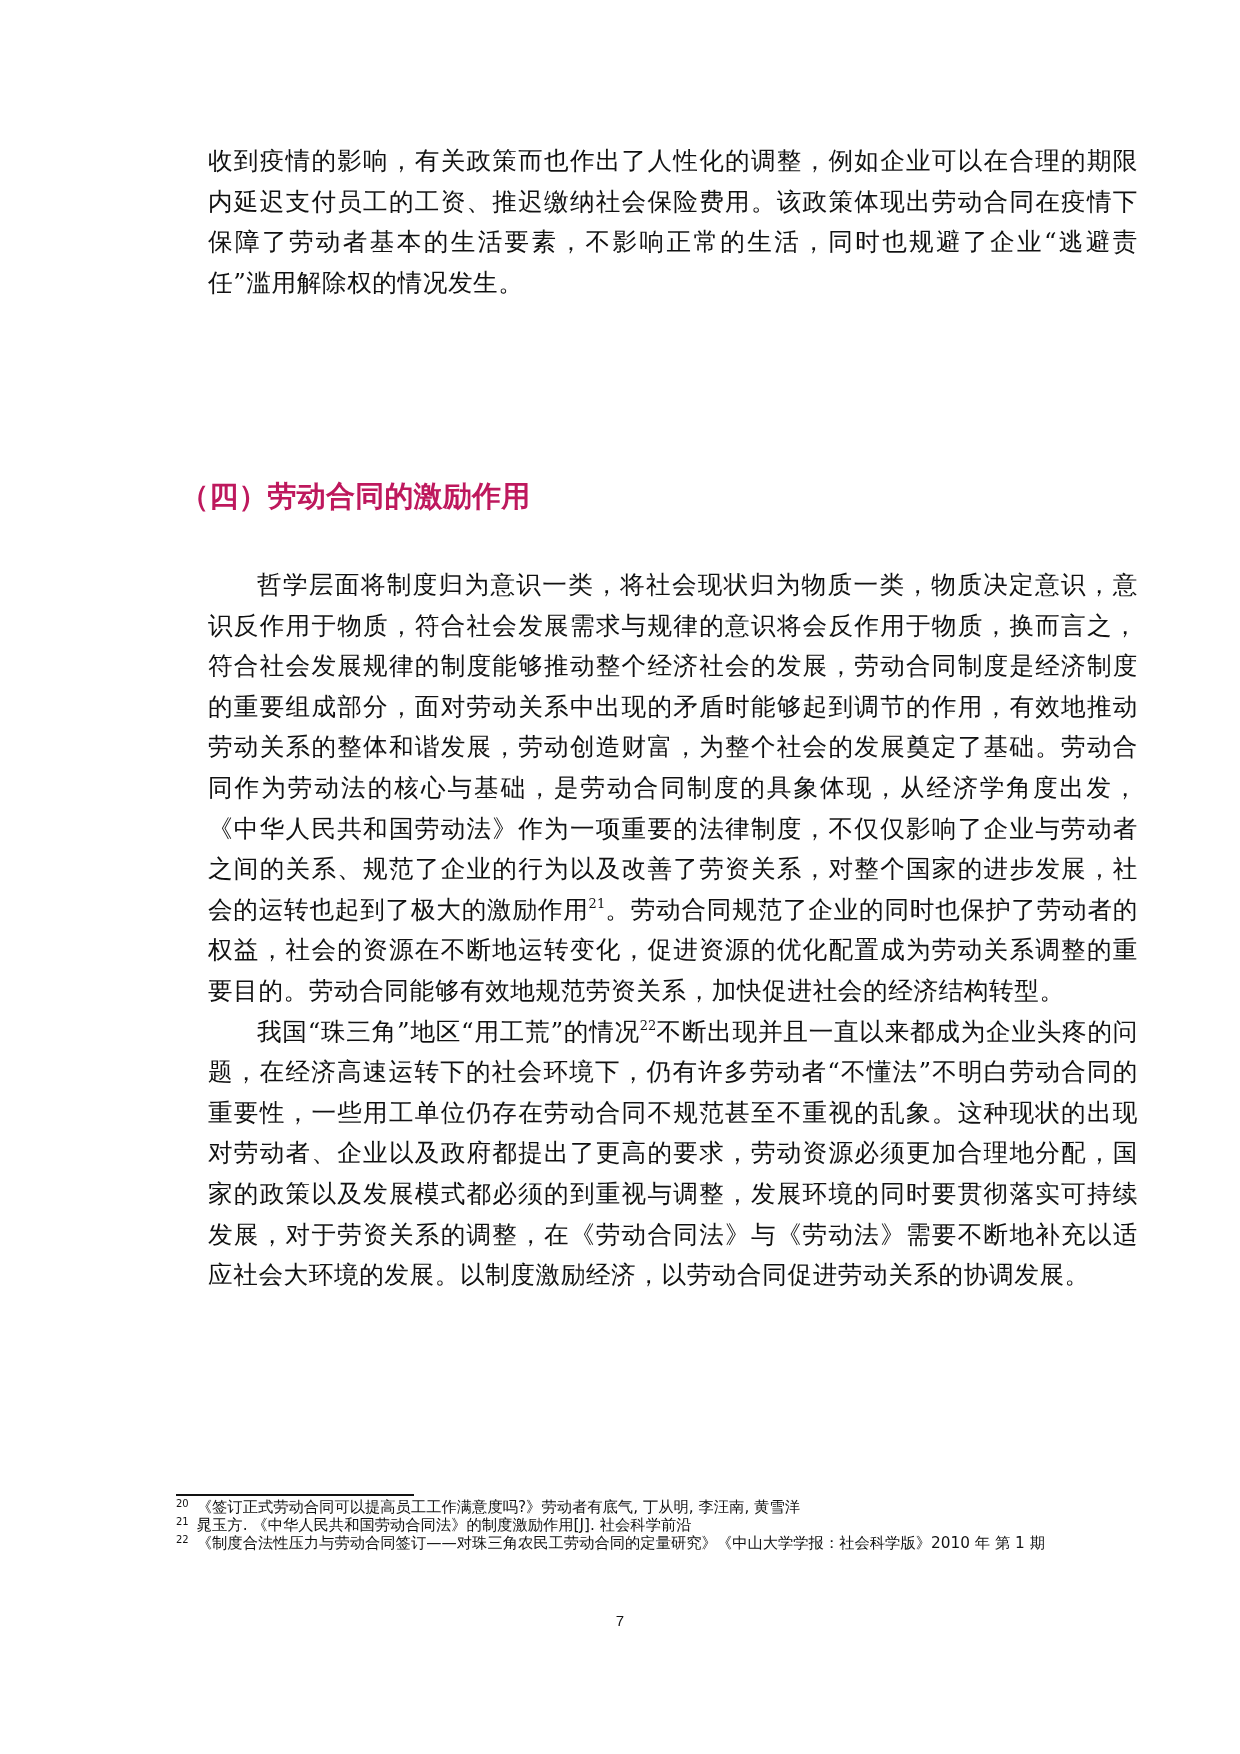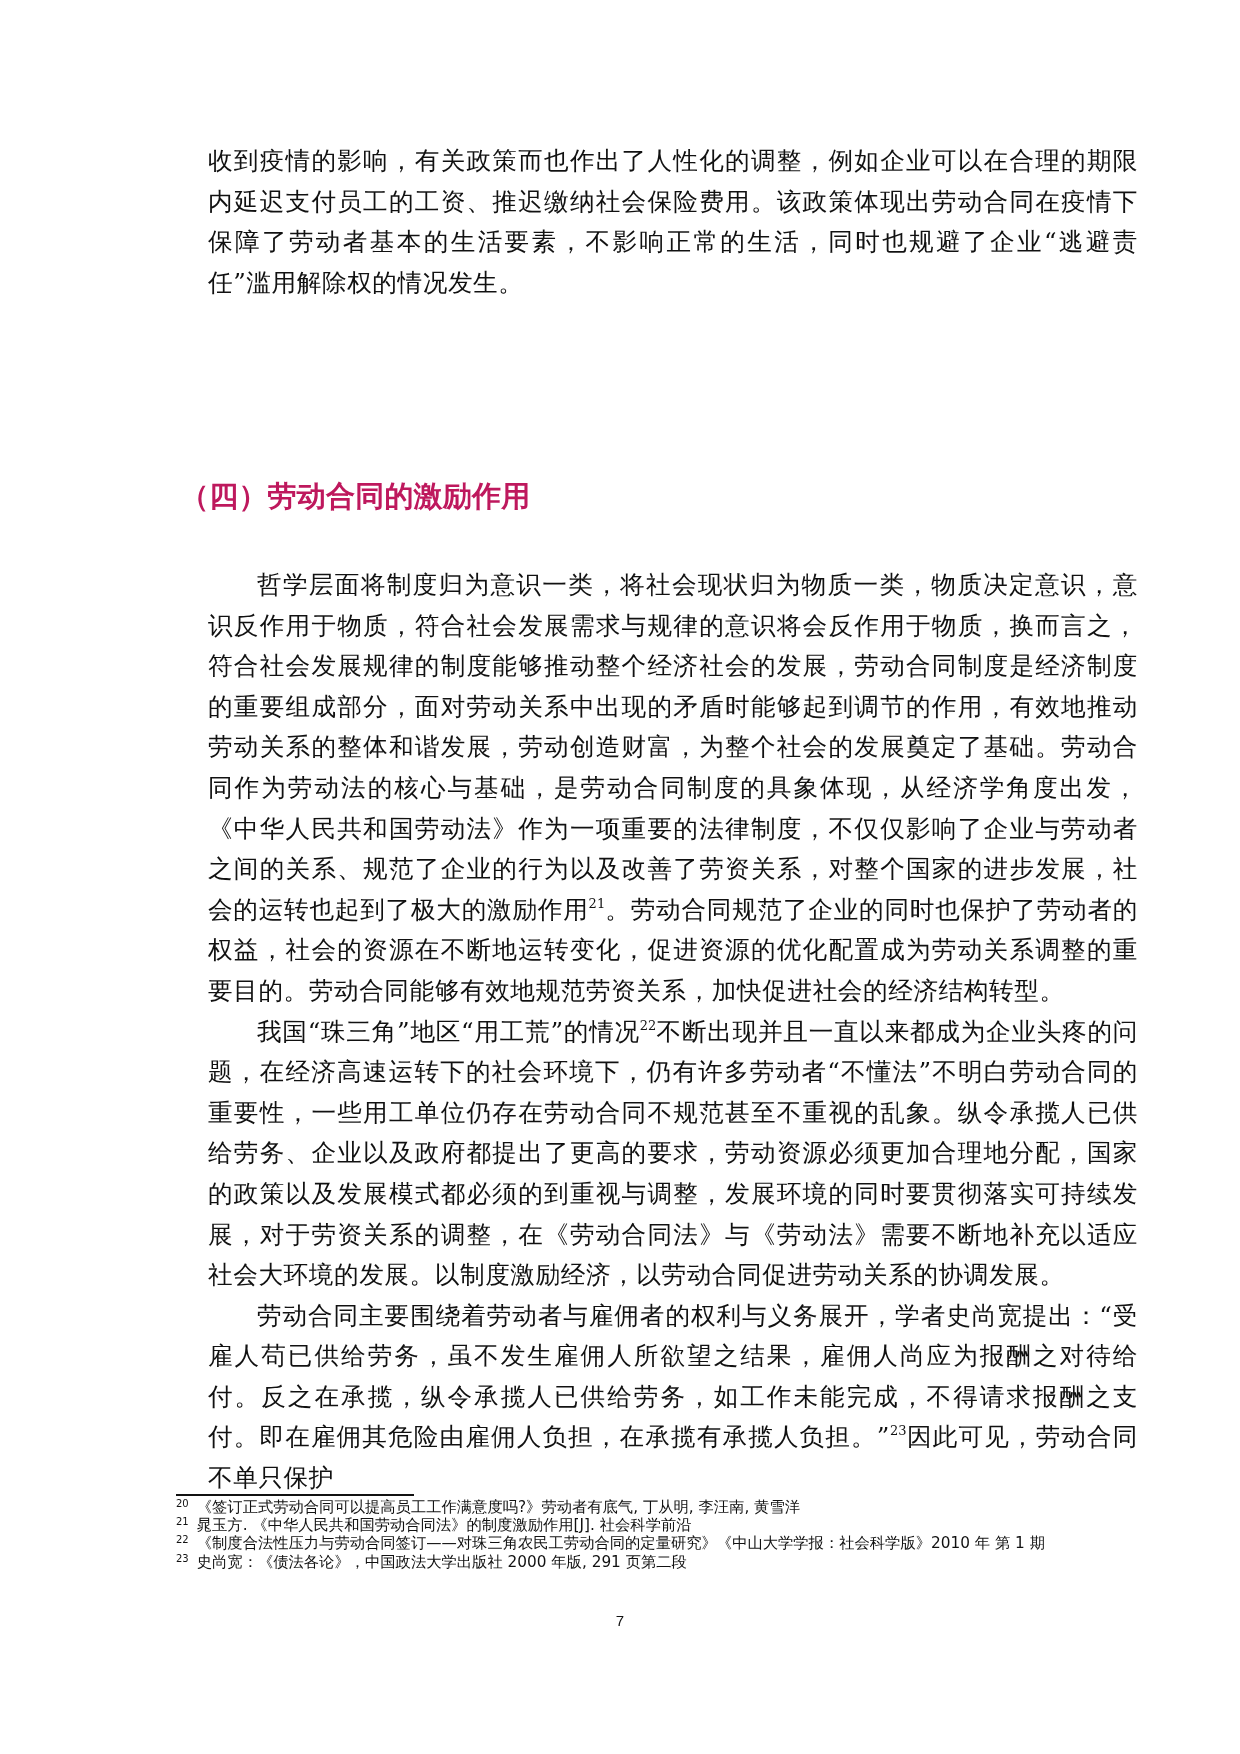--- a/index.html
+++ b/index.html
@@ -32,30 +32,26 @@
     <p class="para">收到疫情的影响，有关政策而也作出了人性化的调整，例如企业可以在合理的期限内延迟支付员工的工资、推迟缴纳社会保险费用。该政策体现出劳动合同在疫情下保障了劳动者基本的生活要素，不影响正常的生活，同时也规避了企业“逃避责任”滥用解除权的情况发生。</p>
   </div>
 
   <h2 class="heading">（四）劳动合同的激励作用</h2>
 
   <div class="body-text" style="top:565px;">
     <p class="para indent">
       <span>哲学层面将制度归为意识一类，将社会现状归为物质一类，物质决定意识，意识反作用于物质，符合社会发展需求与规律的意识将会反作用于物质，换而言之，符合社会发展规律的制度能够推动整个经济社会的发展，劳动合同制度是经济制度的重要组成部分，面对劳动关系中出现的矛盾时能够起到调节的作用，有效地推动劳动关系的整体和谐发展，劳动创造财富，为整个社会的发展奠定了基础。劳动合同作为劳动法的核心与基础，是劳动合同制度的具象体现，从经济学角度出发，《中华人民共和国劳动法》作为一项重要的法律制度，不仅仅影响了企业与劳动者之间的关系、规范了企业的行为以及改善了劳资关系，对整个国家的进步发展，社会的运转也起到了极大的激励作用</span><sup>21</sup><span>。劳动合同规范了企业的同时也保护了劳动者的权益，社会的资源在不断地运转变化，促进资源的优化配置成为劳动关系调整的重要目的。劳动合同能够有效地规范劳资关系，加快促进社会的经济结构转型。</span>
     </p>
     <p class="para indent">
-      <span>我国“珠三角”地区“用工荒”的情况</span><sup>22</sup><span>不断出现并且一直以来都成为企业头疼的问题，在经济高速运转下的社会环境下，仍有许多劳动者“不懂法”不明白劳动合同的重要性，一些用工单位仍存在劳动合同不规范甚至不重视的乱象。纵令承揽人已供给劳务、企业以及政府都提出了更高的要求，劳动资源必须更加合理地分配，国家的政策以及发展模式都必须的到重视与调整，发展环境的同时要贯彻落实可持续发展，对于劳资关系的调整，在《劳动合同法》与《劳动法》需要不断地补充以适应社会大环境的发展。以制度激励经济，以劳动合同促进劳动关系的协调发展。</span>
-    </p>
-    <p class="para indent">
-      <span>劳动合同主要围绕着劳动者与雇佣者的权利与义务展开，学者史尚宽提出：“受雇人苟已供给劳务，虽不发生雇佣人所欲望之结果，雇佣人尚应为报酬之对待给付。反之在承揽，纵令承揽人已供给劳务，如工作未能完成，不得请求报酬之支付。即在雇佣其危险由雇佣人负担，在承揽有承揽人负担。”</span><sup>23</sup><span>因此可见，劳动合同不单只保护</span>
+      <span>我国“珠三角”地区“用工荒”的情况</span><sup>22</sup><span>不断出现并且一直以来都成为企业头疼的问题，在经济高速运转下的社会环境下，仍有许多劳动者“不懂法”不明白劳动合同的重要性，一些用工单位仍存在劳动合同不规范甚至不重视的乱象。这种现状的出现对劳动者、企业以及政府都提出了更高的要求，劳动资源必须更加合理地分配，国家的政策以及发展模式都必须的到重视与调整，发展环境的同时要贯彻落实可持续发展，对于劳资关系的调整，在《劳动合同法》与《劳动法》需要不断地补充以适应社会大环境的发展。以制度激励经济，以劳动合同促进劳动关系的协调发展。</span>
     </p>
   </div>
 
   <div class="fn-rule"></div>
 
   <div class="footnotes">
     <p class="fn"><sup>20</sup><span>《签订正式劳动合同可以提高员工工作满意度吗?》劳动者有底气, 丁从明, 李汪南, 黄雪洋</span></p>
     <p class="fn"><sup>21</sup><span>晁玉方. 《中华人民共和国劳动合同法》的制度激励作用[J]. 社会科学前沿</span></p>
     <p class="fn" style="width:880px;"><sup>22</sup><span>《制度合法性压力与劳动合同签订——对珠三角农民工劳动合同的定量研究》《中山大学学报：社会科学版》2010 年 第 1 期</span></p>
-    <p class="fn"><sup>23</sup><span>史尚宽：《债法各论》，中国政法大学出版社 2000 年版, 291 页第二段</span></p>
   </div>
 
   <div class="page-number">7</div>
 </div>
 
 </body></html>

